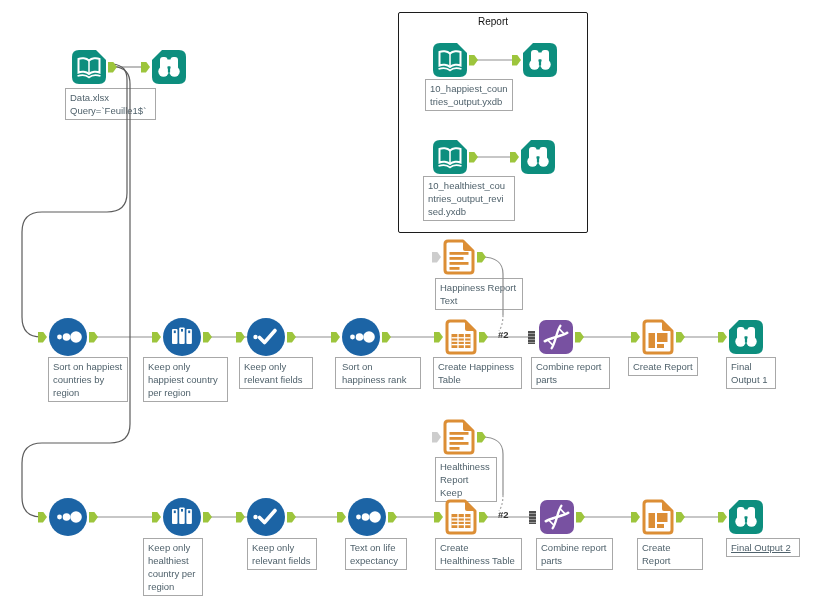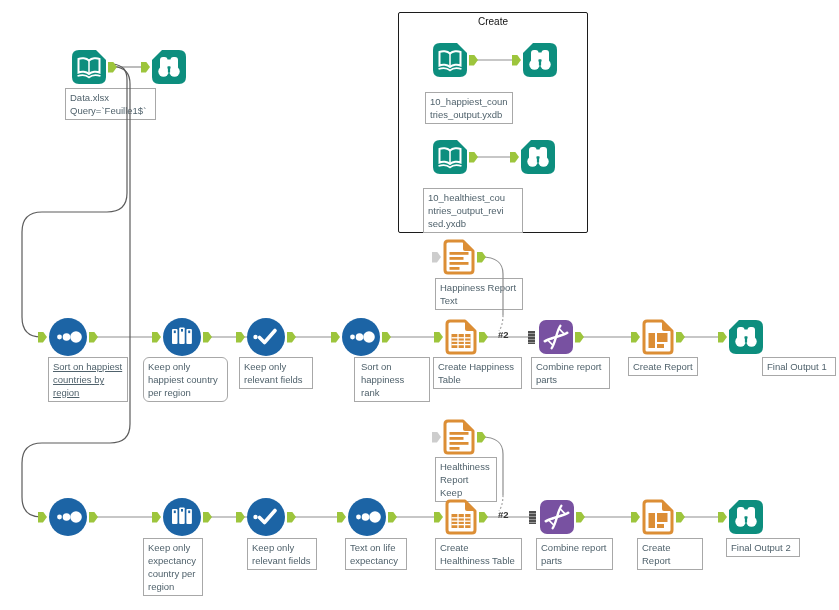--- a/index.html
+++ b/index.html
@@ -152,49 +152,49 @@
   </g>
   <g fill="none" stroke="#5c5c5c" stroke-width="1.2">
 
     <path d="M112 64 C124 65 127 71 127 80 L127 193 C127 206 120 212 107 212 L42 212 C28 212 22 219 22 232 L22 317 C22 330 28 337 41 337 L46 337"></path>
 
     <path d="M113 66 C126 68 130 74 130 84 L130 424 C130 437 123 443 110 443 L42 443 C28 443 22 450 22 463 L22 497 C22 510 28 517 41 517 L46 517"></path>
   </g>
 </svg>
 
 <div class="container-box" style="left:398px;top:12px;width:188px;height:219px;">
-  <div class="container-title">Create</div>
+  <div class="container-title">Report</div>
 </div>
 
 <div class="annotation" style="left:65px;top:88px;width:91px;">Data.xlsx
 Query=`Feuille1$`</div>
-<div class="annotation" style="left:425px;top:92px;width:88px;">10_happiest_coun
+<div class="annotation" style="left:425px;top:79px;width:88px;">10_happiest_coun
 tries_output.yxdb</div>
-<div class="annotation" style="left:423px;top:188px;width:100px;">10_healthiest_cou
+<div class="annotation" style="left:423px;top:176px;width:92px;">10_healthiest_cou
 ntries_output_revi
 sed.yxdb</div>
 
-<div class="annotation" style="left:48px;top:357px;width:80px;text-decoration:underline;">Sort on happiest countries by region</div>
-<div class="annotation" style="left:143px;top:357px;width:85px;border-radius:6px;">Keep only happiest country per region</div>
+<div class="annotation" style="left:48px;top:357px;width:80px;">Sort on happiest countries by region</div>
+<div class="annotation" style="left:143px;top:357px;width:85px;">Keep only happiest country per region</div>
 <div class="annotation" style="left:239px;top:357px;width:74px;">Keep only relevant fields</div>
-<div class="annotation" style="left:354px;top:357px;width:76px;padding-left:6px;">Sort on happiness rank</div>
+<div class="annotation" style="left:335px;top:357px;width:86px;padding-left:6px;">Sort on happiness rank</div>
 <div class="annotation" style="left:433px;top:357px;width:89px;">Create Happiness Table</div>
 <div class="annotation" style="left:435px;top:278px;width:88px;">Happiness Report Text</div>
 <div class="annotation" style="left:531px;top:357px;width:79px;">Combine report parts</div>
 <div class="annotation" style="left:628px;top:357px;width:70px;">Create Report</div>
-<div class="annotation" style="left:762px;top:357px;width:74px;">Final Output 1</div>
-
-<div class="annotation" style="left:143px;top:538px;width:60px;">Keep only expectancy country per region</div>
+<div class="annotation" style="left:726px;top:357px;width:50px;">Final Output 1</div>
+
+<div class="annotation" style="left:143px;top:538px;width:60px;">Keep only healthiest country per region</div>
 <div class="annotation" style="left:247px;top:538px;width:70px;">Keep only relevant fields</div>
 <div class="annotation" style="left:345px;top:538px;width:62px;">Text on life expectancy</div>
 <div class="annotation" style="left:435px;top:457px;width:62px;">Healthiness Report Keep</div>
 <div class="annotation" style="left:435px;top:538px;width:87px;">Create Healthiness Table</div>
 <div class="annotation" style="left:536px;top:538px;width:77px;">Combine report parts</div>
 <div class="annotation" style="left:637px;top:538px;width:66px;">Create Report</div>
-<div class="annotation" style="left:726px;top:538px;width:74px;">Final Output 2</div>
+<div class="annotation" style="left:726px;top:538px;width:74px;text-decoration:underline;">Final Output 2</div>
 
 <div class="junction" style="left:498px;top:329px;">#2</div>
 <div class="junction" style="left:498px;top:509px;">#2</div>
 
 <div class="tool" style="left:71px;top:49px;width:36px;height:36px;">
   <svg class="icon" width="36" height="36">
         <use href="#sym-book"></use>
       </svg>
   <span class="anc out"></span>
 </div>

